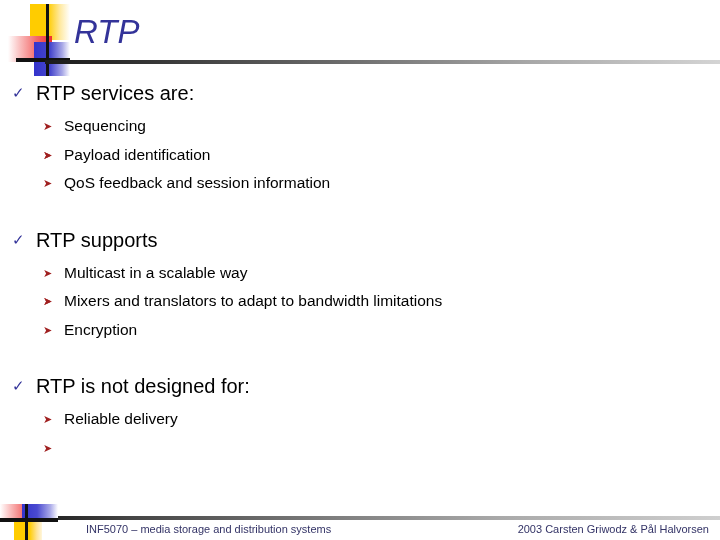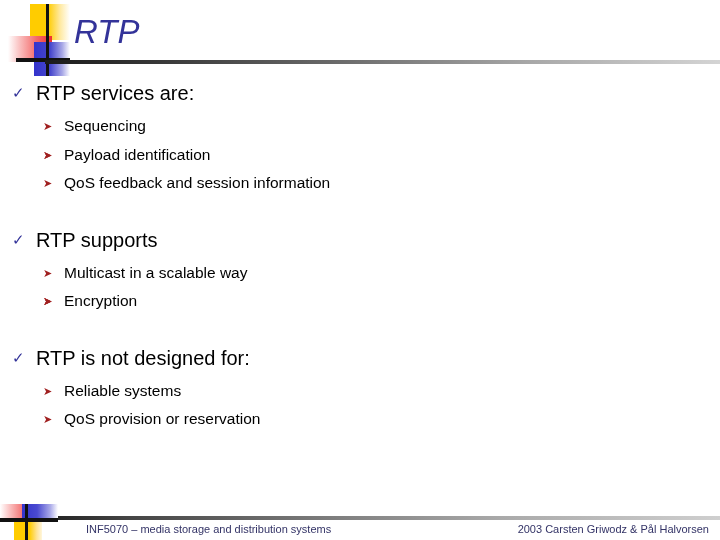--- a/index.html
+++ b/index.html
@@ -229,27 +229,27 @@
     <div class="gap-title"></div>
     <div class="lvl2"><span class="bullet-arrow">➤</span><span>Sequencing</span></div>
     <div class="lvl2"><span class="bullet-arrow">➤</span></div>
     <div class="lvl2"><span class="bullet-arrow">➤</span><span>Payload identification</span></div>
     <div class="lvl2"><span class="bullet-arrow">➤</span><span>QoS feedback and session information</span></div>
     <div class="gap-after-group"></div>
     <div class="lvl1"><span class="bullet-check">✓</span><span>RTP supports</span></div>
     <div class="gap-title"></div>
     <div class="lvl2"><span class="bullet-arrow">➤</span><span>Multicast in a scalable way</span></div>
     <div class="lvl2"><span class="bullet-arrow">➤</span></div>
-    <div class="lvl2"><span class="bullet-arrow">➤</span></div>
+    <div class="lvl2"><span class="bullet-arrow">➤</span><span>Mixers and translators to adapt to bandwidth limitations</span></div>
     <div class="lvl2"><span class="bullet-arrow">➤</span><span>Encryption</span></div>
     <div class="gap-after-group"></div>
     <div class="lvl1"><span class="bullet-check">✓</span><span>RTP is not designed for:</span></div>
     <div class="gap-title"></div>
-    <div class="lvl2"><span class="bullet-arrow">➤</span><span>Reliable systems</span></div>
-    <div class="lvl2"><span class="bullet-arrow">➤</span><span>QoS provision or reservation</span></div>
+    <div class="lvl2"><span class="bullet-arrow">➤</span><span>Reliable delivery</span></div>
+    <div class="lvl2"><span class="bullet-arrow">➤</span></div>
   </div>
 
 <div id="footer-rule"></div>
 <div id="footer-left">INF5070 – media storage and distribution systems</div>
 <div id="footer-right">2003  Carsten Griwodz &amp; Pål Halvorsen</div>
 
 <div id="logo-bottom">
   <div class="sq-red"></div>
   <div class="sq-blue"></div>
   <div class="sq-yellow"></div>

